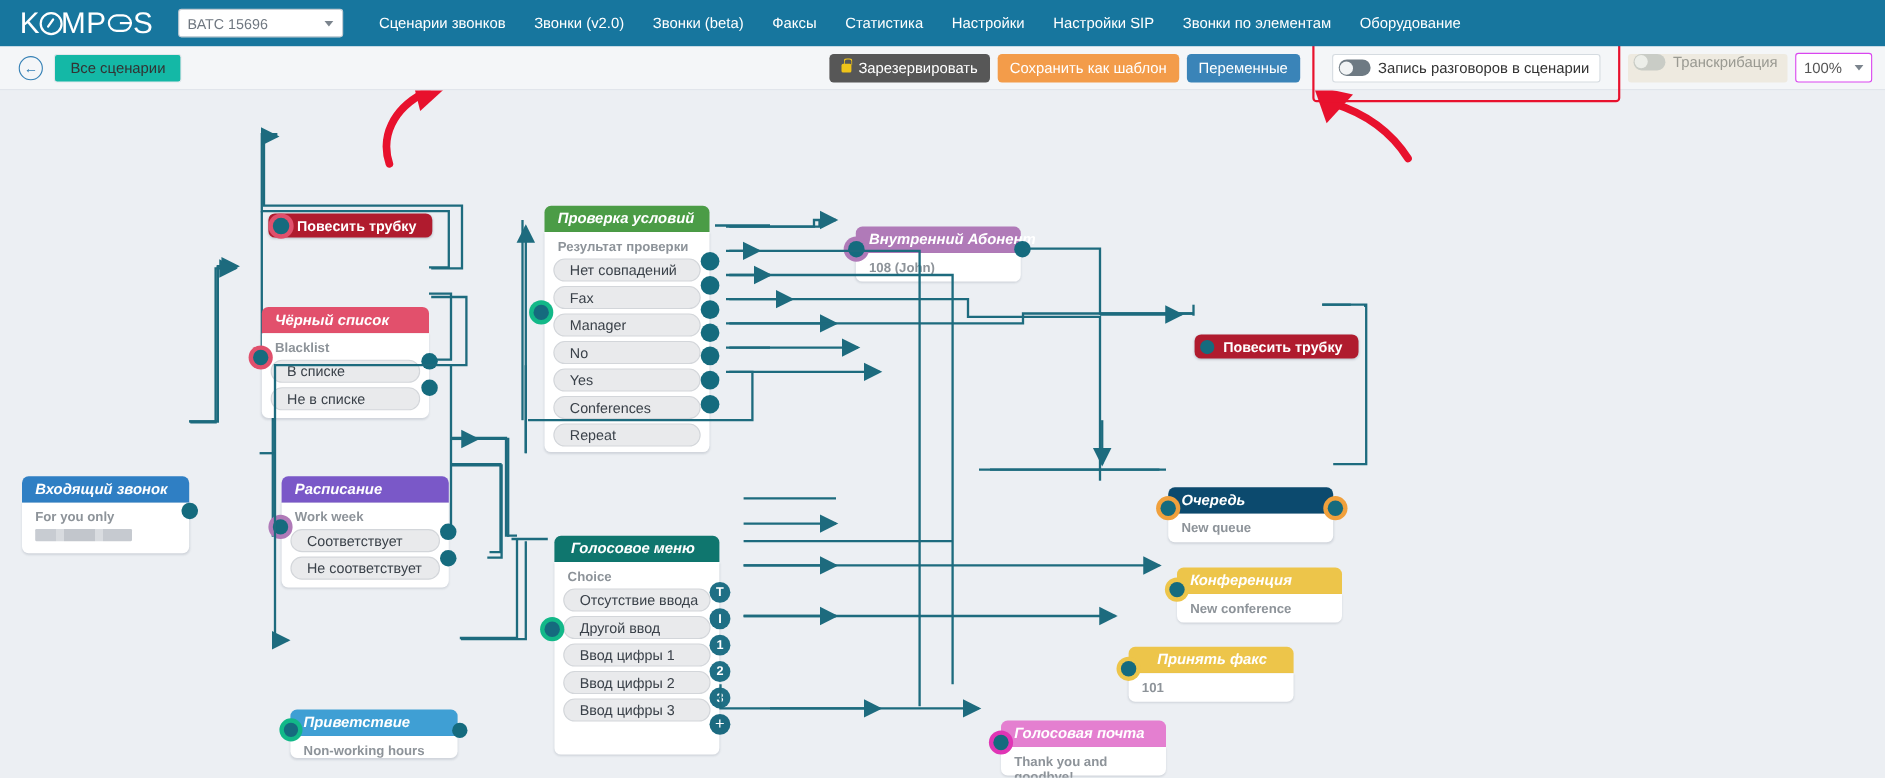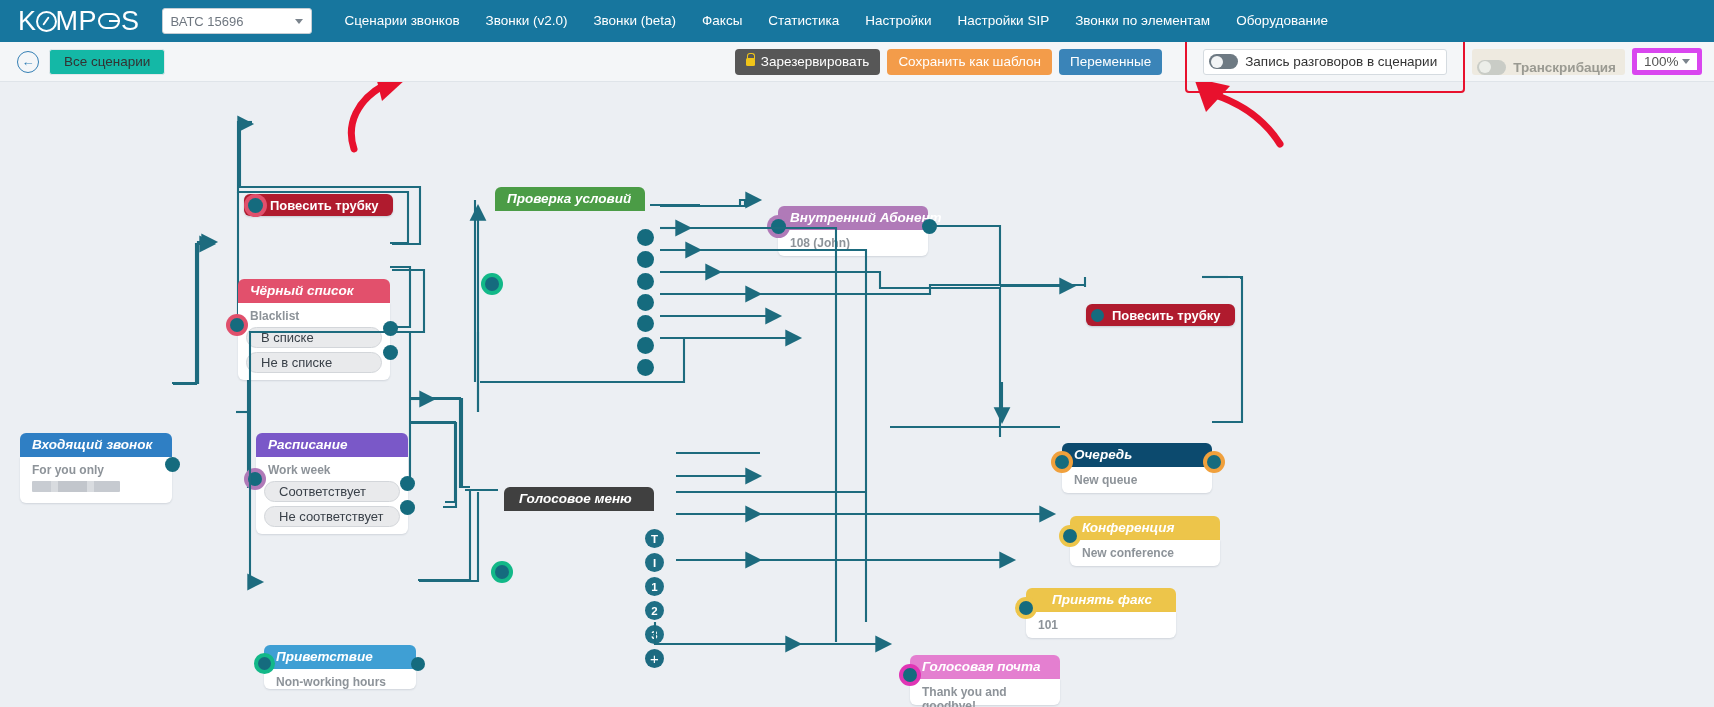--- a/index.html
+++ b/index.html
@@ -77,44 +77,44 @@
   }
   .lock::before{
     content:"";position:absolute;left:1.6px;top:-4.2px;width:5.8px;height:5px;
     border:1.6px solid #f0c419;border-bottom:none;border-radius:3px 3px 0 0;
   }
   .btn-template { background:#f39c4a; }
   .btn-vars { background:#3a84b8; }
 
   .rec-wrap {
     position:relative; padding:16px; border:2.5px solid #e8112d; border-radius:4px;
-    display:flex; align-items:center; margin-left:16px;
+    display:flex; align-items:center; margin-left:4px;
   }
   .rec-inner {
     background:#ffffff; border:1px solid #d5dbe0; border-radius:3px; height:26px;
     display:flex; align-items:center; padding:0 9px 0 5px; gap:7px;
   }
   .toggle {
     width:29px;height:15px;border-radius:8px;background:#6e7a83;position:relative;flex:none;
   }
   .toggle .knob{
     position:absolute;left:1.5px;top:1.5px;width:12px;height:12px;border-radius:50%;background:#f2f4f5;
   }
   .toggle.off-light { background:#c9ccc6; }
   .toggle.off-light .knob { background:#eceee9; }
   .rec-label { font-size:13.5px; color:#333; white-space:nowrap; }
 
   .transcribe {
-    background:#eeeae0; border-radius:3px; height:26px; display:flex; align-items:flex-end;
-    padding:0 9px 0 5px; gap:7px;font-weight:bold;
+    background:#eeeae0; border-radius:3px; height:26px; display:flex; align-items:flex-start;
+    padding:0 9px 0 5px; gap:7px;
   }
   .transcribe .lbl { font-size:13.5px; color:#9a9a92; white-space:nowrap; }
 
   .zoom-select {
-    width:70px;height:27px;background:#fff;border:5px solid #d946ef;border-radius:3px;
+    width:70px;height:27px;background:#fff;border:1px solid #d946ef;border-radius:3px;
     display:flex;align-items:center;justify-content:space-between;padding:0 7px;
     color:#555;font-size:13.5px;
   }
 
   
   .canvas { position:relative; width:1714px; height:625px; background:#eceff3; overflow:hidden; }
   .canvas svg.edges { position:absolute; left:0; top:0; width:1714px; height:625px; }
 
   
   .node { position:absolute; }
@@ -341,20 +341,30 @@
       <div class="row">В списке</div>
       <div class="row">Не в списке</div>
     </div>
   </div>
   <div class="dot ring-pink" style="left:230px; top:236px; width:14px;height:14px;"></div>
   <div class="dot" style="left:383px; top:239px; width:15px;height:15px;"></div>
   <div class="dot" style="left:383px; top:263px; width:15px;height:15px;"></div>
 
   <div class="node" style="left:495px; top:105px; width:150px;">
     <div class="hdr" style="background:#4b9c46;">Проверка условий</div>
+    <div class="body" style="padding-bottom:5px;">
+      <div class="sub">Результат проверки</div>
+      <div class="row">Нет совпадений</div>
+      <div class="row">Fax</div>
+      <div class="row">Manager</div>
+      <div class="row">No</div>
+      <div class="row">Yes</div>
+      <div class="row">Conferences</div>
+      <div class="row">Repeat</div>
+    </div>
   </div>
   <div class="dot ring-green" style="left:485px; top:195px; width:14px;height:14px;"></div>
   <div class="dot" style="left:637px; top:147px; width:17px;height:17px;"></div>
   <div class="dot" style="left:637px; top:169px; width:17px;height:17px;"></div>
   <div class="dot" style="left:637px; top:191px; width:17px;height:17px;"></div>
   <div class="dot" style="left:637px; top:212px; width:17px;height:17px;"></div>
   <div class="dot" style="left:637px; top:233px; width:17px;height:17px;"></div>
   <div class="dot" style="left:637px; top:255px; width:17px;height:17px;"></div>
   <div class="dot" style="left:637px; top:277px; width:17px;height:17px;"></div>
 
@@ -382,21 +392,30 @@
   <div class="node" style="left:20px; top:351px; width:152px;">
     <div class="hdr" style="background:#2f7fc4;">Входящий звонок</div>
     <div class="body" style="padding-bottom:11px;">
       <div class="sub">For you only</div>
       <div class="redact" style="margin-left:4px;"></div>
     </div>
   </div>
   <div class="dot" style="left:165px; top:375px; width:15px;height:15px;"></div>
 
   <div class="node" style="left:504px; top:405px; width:150px;">
-    <div class="hdr" style="background:#404040;padding-left:15px;">Голосовое меню</div>
+    <div class="hdr" style="background:#0f766e;padding-left:15px;">Голосовое меню</div>
+    <div class="body" style="padding-bottom:5px;">
+      <div class="sub">Choice</div>
+      <div class="row">Отсутствие ввода</div>
+      <div class="row">Другой ввод</div>
+      <div class="row">Ввод цифры 1</div>
+      <div class="row">Ввод цифры 2</div>
+      <div class="row">Ввод цифры 3</div>
+      <div class="row" style="visibility:hidden;"></div>
+    </div>
   </div>
   <div class="dot ring-green" style="left:495px; top:483px; width:14px;height:14px;"></div>
   <div class="badge" style="left:645px; top:447px;">T</div>
   <div class="badge" style="left:645px; top:471px;">I</div>
   <div class="badge" style="left:645px; top:495px;">1</div>
   <div class="badge" style="left:645px; top:519px;">2</div>
   <div class="badge" style="left:645px; top:543px;">3</div>
   <div class="badge plus" style="left:645px; top:567px;">+</div>
 
   <div class="node" style="left:264px; top:563px; width:152px;">

